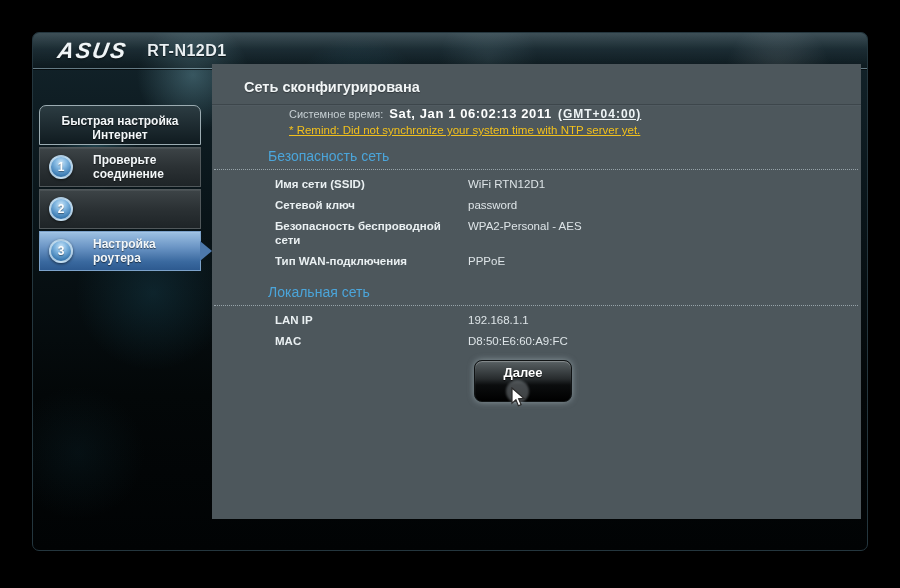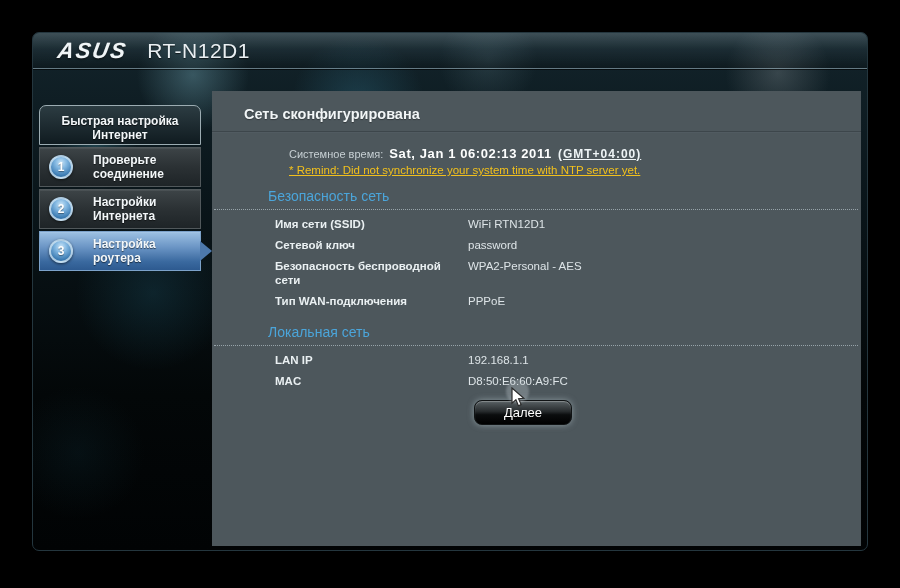--- a/index.html
+++ b/index.html
@@ -39,21 +39,21 @@
     background:linear-gradient(180deg, rgba(160,180,188,.30) 0%, rgba(95,115,125,.12) 45%, rgba(8,14,17,.38) 100%);
     border-bottom:1px solid rgba(150,178,190,.45);
     box-shadow:0 1px 0 rgba(0,0,0,.6);
   }
   .logo {
     font-style:italic; font-weight:bold; font-size:22px; letter-spacing:2px;
     color:#f0f5f7; transform:skewX(-10deg);
     text-shadow:0 1px 2px rgba(0,0,0,.7), 0 0 1px #6a7a80;
   }
   .model {
-    margin-left:20px; font-weight:normal; font-size:21px; color:#e9eff2;
+    margin-left:20px; font-weight:bold; font-size:16px; color:#e9eff2;
     letter-spacing:.5px; text-shadow:0 1px 1px rgba(0,0,0,.6);
   }
 
   
   .sidebar { position:absolute; left:6px; top:72px; width:162px; }
   .sb-header {
     height:40px; border:1px solid #9cacb2; border-radius:7px 7px 0 0;
     background:linear-gradient(180deg,#2c3c42 0%,#101b20 100%);
     color:#f2f6f8; font-weight:bold; font-size:12px; line-height:14px;
     text-align:center; padding-top:8px;
@@ -83,50 +83,50 @@
     color:#fff; font-size:12px; font-weight:bold; line-height:20px; text-align:center;
     text-shadow:0 1px 1px rgba(0,0,0,.4);
   }
   .step-label {
     margin-left:20px; width:102px; color:#f3f7f9; font-weight:bold;
     font-size:12px; line-height:14px; text-shadow:0 1px 1px rgba(0,0,0,.55);
   }
 
   
   .panel {
-    position:absolute; left:179px; top:58px; width:649px; height:455px;
+    position:absolute; left:179px; top:31px; width:649px; height:455px;
     background:#4d575c; color:#e4eaec;
   }
   .panel-title {
     padding:15px 0 0 32px; font-size:14.5px; font-weight:bold; color:#f2f6f7;
     text-shadow:0 1px 1px rgba(0,0,0,.35);
   }
   .title-rule { margin-top:9px; border-top:1px solid #3d464b; border-bottom:1px solid #57626866; }
 
-  .time-row { margin-top:13px; padding-left:77px; font-size:11px; color:#c7d0d4; white-space:nowrap; }
+  .time-row { padding-left:77px; font-size:11px; color:#c7d0d4; white-space:nowrap; }
   .time-row b { font-size:13px; color:#fdfefe; letter-spacing:.6px; margin:0 3px; }
   .tz-link { font-size:12px; font-weight:bold; color:#eef4f6; letter-spacing:1px;
              text-decoration:underline; cursor:pointer; }
   .remind { margin-top:3px; padding-left:77px; font-size:11.5px; color:#f2c01c;
             text-decoration:underline; cursor:pointer; }
 
   .sec-title {
     margin:8px 3px 4px 2px; padding:4px 0 5px 54px;
     font-size:14px; color:#4ba5da;
     border-bottom:1px dotted #97a3a9;
   }
   .row { display:flex; padding:3px 0 4px 63px; }
   .lbl { width:193px; font-size:11.5px; font-weight:bold;
          color:#eaf0f2; line-height:14px; }
   .val { flex:1; font-size:11.5px; color:#dde4e7; line-height:14px; }
 
   .btn {
-    margin:8px 0 0 262px; width:98px; height:25px; line-height:23px;
+    margin:8px 0 0 262px; width:98px; height:42px; line-height:23px;
     text-align:center; border-radius:8px; cursor:pointer;
-    color:#fff; font-weight:normal; font-size:13px;
+    color:#fff; font-weight:bold; font-size:13px;
     background:linear-gradient(180deg,#596164 0%,#272b2d 45%,#0b0d0e 60%,#000 100%);
     border:1px solid #101314;
     box-shadow:0 0 6px rgba(190,205,212,.55), inset 0 1px 1px rgba(255,255,255,.28);
     text-shadow:0 1px 1px rgba(0,0,0,.8);
   }
 
   
   .cursor-halo {
     position:absolute; left:506px; top:380px; width:23px; height:23px;
     border-radius:50%; background:rgba(195,205,210,.32); filter:blur(1px);
@@ -147,21 +147,20 @@
     <div class="sidebar">
       <div class="sb-header">Быстрая настройка Интернет</div>
 
       <div class="step">
         <span class="circle">1</span>
         <span class="step-label">Проверьте соединение</span>
       </div>
 
       <div class="step">
         <span class="circle">2</span>
-        <span class="step-label">Настройки Интернета</span>
       </div>
 
       <div class="step active">
         <span class="circle">3</span>
         <span class="step-label">Настройка роутера</span>
       </div>
     </div>
 
     <div class="panel">
       <div class="panel-title">Сеть сконфигурирована</div>

